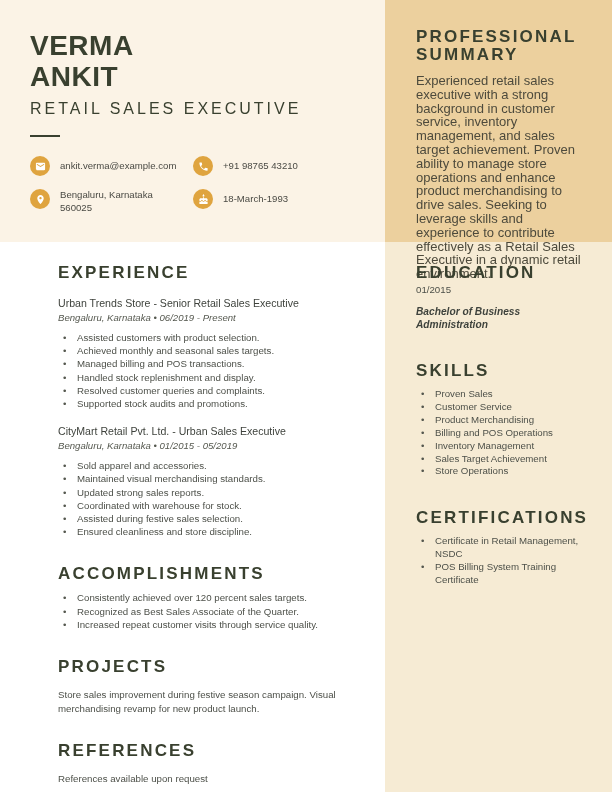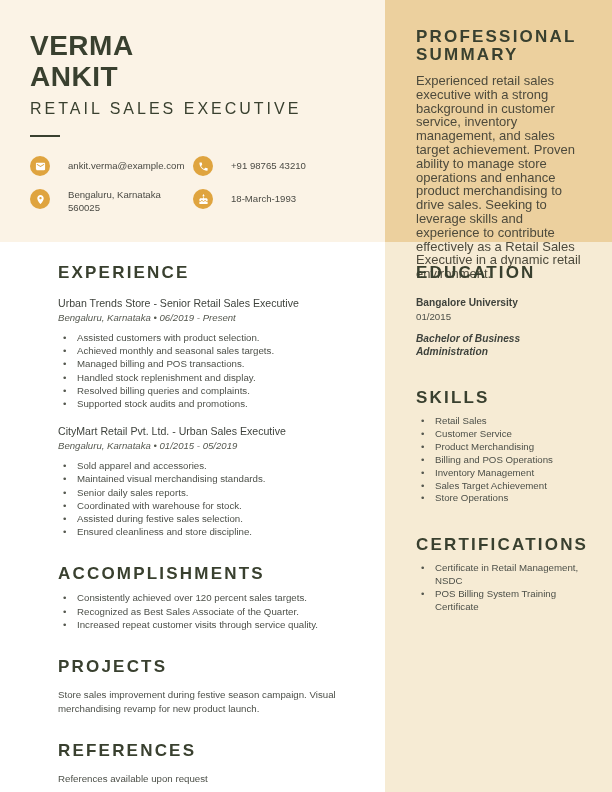--- a/index.html
+++ b/index.html
@@ -15,21 +15,21 @@
   .header-left-bg{position:absolute;left:0;top:0;width:385px;height:242px;background:#FBF3E6;}
   .sidebar-bg{position:absolute;left:385px;top:0;width:227px;height:792px;background:#F6EBD4;}
   .summary-bg{position:absolute;left:385px;top:0;width:227px;height:242px;background:#ECD09E;}
 
   
   .header{position:absolute;left:30px;top:30px;width:340px;}
   .name{font-size:28px;line-height:31px;font-weight:800;letter-spacing:.5px;color:#39402F;}
   .job-title{margin-top:8px;font-size:16px;letter-spacing:3px;color:#39402F;font-weight:400;}
   .divider{margin-top:17px;width:30px;border-top:2px solid #39402F;}
   .contacts{margin-top:19px;display:grid;grid-template-columns:163px 1fr;row-gap:13px;column-gap:0;}
-  .contact{display:flex;align-items:flex-start;gap:18px;font-size:9.6px;line-height:12.5px;color:#4A4A44;}
+  .contact{display:flex;align-items:flex-start;gap:10px;font-size:9.6px;line-height:12.5px;color:#4A4A44;}
   .contact .txt{padding-top:4px;}
   .contact.wrap .txt{padding-top:0;width:110px;}
   .icon-circle{flex:0 0 auto;width:20px;height:20px;border-radius:50%;background:#DFA43F;display:flex;align-items:center;justify-content:center;}
   .icon-circle svg{width:11px;height:11px;fill:#ffffff;}
 
   
   .summary{position:absolute;left:416px;top:28px;width:172px;}
   .sec-heading{font-size:17px;font-weight:700;letter-spacing:2.2px;line-height:18px;color:#39402F;margin:0;}
   .summary p{margin:10px 0 0 0;font-size:13px;line-height:13.8px;color:#4D4A3C;}
 
@@ -115,32 +115,32 @@
     <h2 class="sec-heading">EXPERIENCE</h2>
 
     <div class="job">
       <div class="job-name">Urban Trends Store - Senior Retail Sales Executive</div>
       <div class="job-meta">Bengaluru, Karnataka  •  06/2019 - Present</div>
       <ul class="bullets">
           <li>Assisted customers with product selection.</li>
           <li>Achieved monthly and seasonal sales targets.</li>
           <li>Managed billing and POS transactions.</li>
           <li>Handled stock replenishment and display.</li>
-          <li>Resolved billing queries and complaints.</li>
+          <li>Resolved customer queries and complaints.</li>
           <li>Supported stock audits and promotions.</li>
         </ul>
     </div>
 
     <div class="job">
       <div class="job-name">CityMart Retail Pvt. Ltd. - Urban Sales Executive</div>
       <div class="job-meta">Bengaluru, Karnataka  •  01/2015 - 05/2019</div>
       <ul class="bullets">
           <li>Sold apparel and accessories.</li>
           <li>Maintained visual merchandising standards.</li>
-          <li>Senior daily sales reports.</li>
+          <li>Updated strong sales reports.</li>
           <li>Coordinated with warehouse for stock.</li>
           <li>Assisted during festive sales selection.</li>
           <li>Ensured cleanliness and store discipline.</li>
         </ul>
     </div>
 
     <h2 class="sec-heading sec-gap">ACCOMPLISHMENTS</h2>
     <ul class="bullets">
         <li>Consistently achieved over 120 percent sales targets.</li>
         <li>Recognized as Best Sales Associate of the Quarter.</li>
@@ -149,27 +149,26 @@
 
     <h2 class="sec-heading sec-gap">PROJECTS</h2>
     <p class="para">Store sales improvement during festive season campaign. Visual merchandising revamp for new product launch.</p>
 
     <h2 class="sec-heading sec-gap">REFERENCES</h2>
     <p class="para">References available upon request</p>
   </div>
 
   <div class="side">
     <h2 class="sec-heading">EDUCATION</h2>
-    <div class="edu-school">Bangalore University</div>
     <div class="edu-date">01/2015</div>
     <div class="edu-degree">Bachelor of Business Administration</div>
 
     <h2 class="sec-heading block-gap">SKILLS</h2>
     <ul class="bullets">
-        <li>Retail Sales</li>
+        <li>Proven Sales</li>
         <li>Customer Service</li>
         <li>Product Merchandising</li>
         <li>Billing and POS Operations</li>
         <li>Inventory Management</li>
         <li>Sales Target Achievement</li>
         <li>Store Operations</li>
       </ul>
 
     <h2 class="sec-heading block-gap">CERTIFICATIONS</h2>
     <ul class="bullets">

